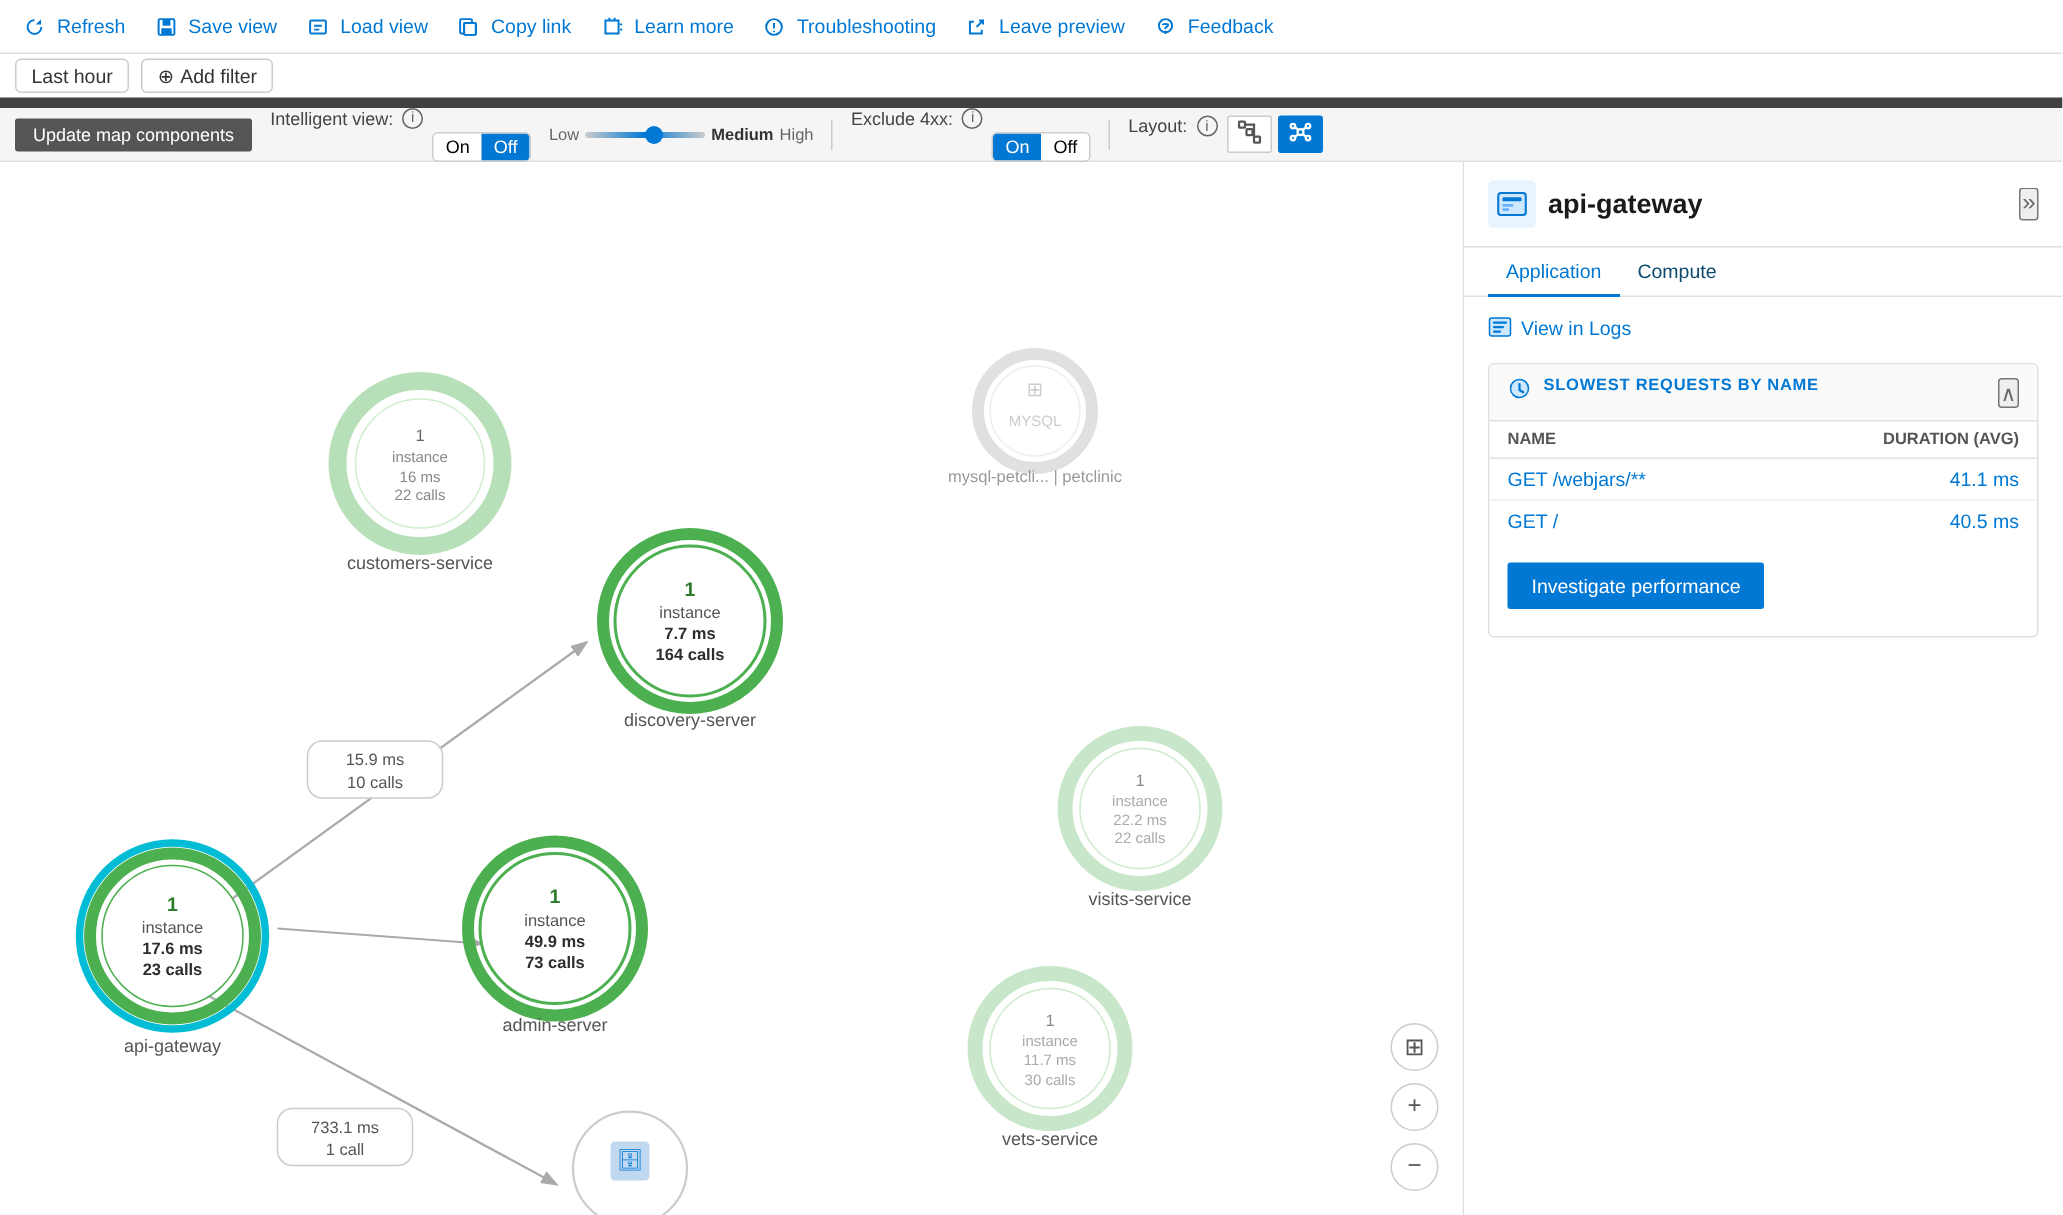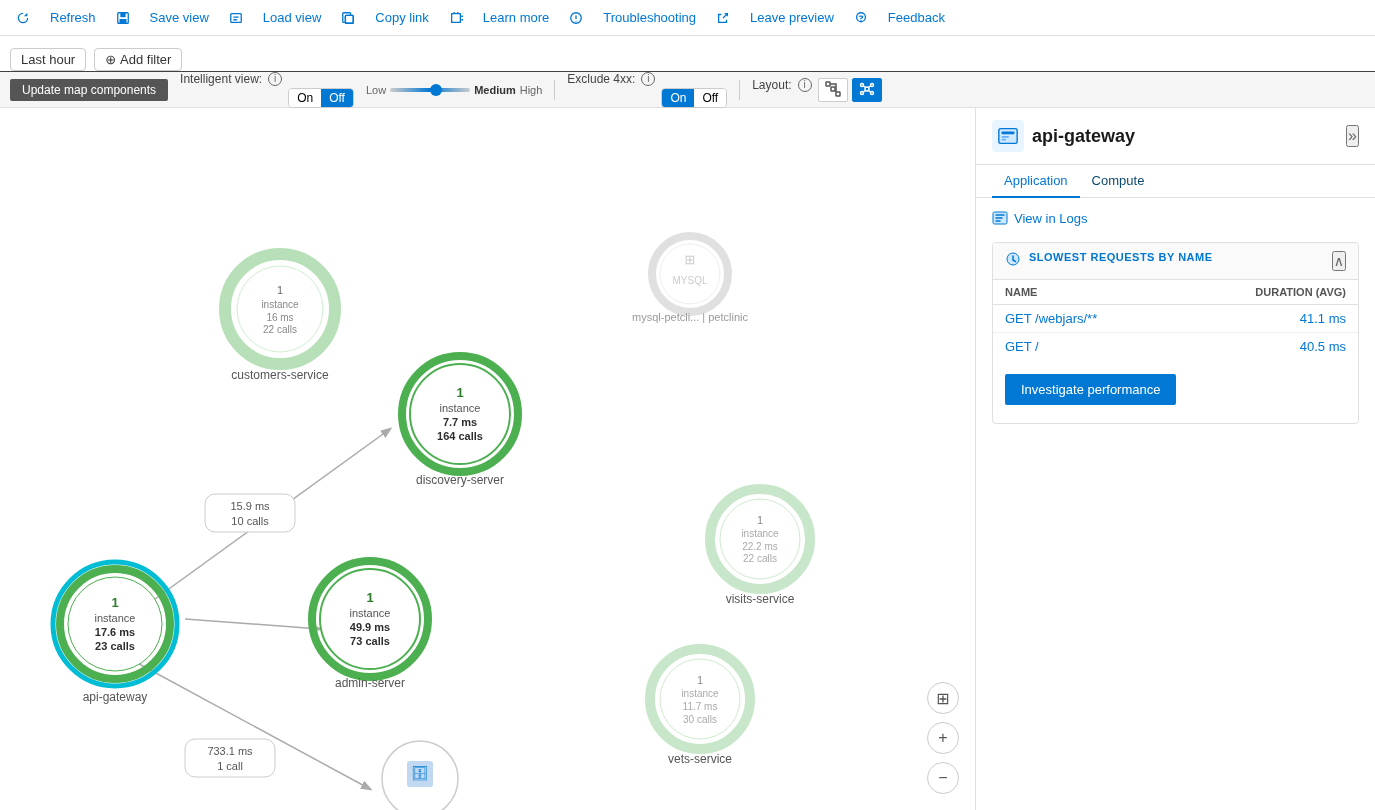--- a/index.html
+++ b/index.html
@@ -5,29 +5,29 @@
     * { box-sizing: border-box; margin: 0; padding: 0; }
     body { font-family: 'Segoe UI', Arial, sans-serif; font-size: 13px; background: #fff; overflow: hidden; width: 1375px; height: 810px; }
 
     
     .toolbar {
       display: flex; align-items: center; gap: 4px;
       height: 36px; padding: 0 8px; border-bottom: 1px solid #e0e0e0;
       background: #fff;
     }
     .toolbar-btn {
-      display: flex; align-items: center; gap: 20px;
+      display: flex; align-items: center; gap: 8px;
       padding: 4px 8px; border: none; background: none;
       color: #0078d4; font-size: 13px; cursor: pointer;
     }
 
     
     .filter-bar {
-      display: flex; align-items: flex-end; gap: 8px;
-      height: 36px; padding: 0 10px; border-bottom: 1px solid #404040;
+      display: flex; align-items: center; gap: 8px;
+      height: 36px; padding: 0 10px; border-bottom: 7px solid #404040;
     }
     .btn-time {
       border: 1px solid #ccc; border-radius: 4px; padding: 3px 10px;
       font-size: 13px; background: #fff; cursor: pointer; color: #333;
     }
     .btn-add-filter {
       display: flex; align-items: center; gap: 4px;
       border: 1px solid #ccc; border-radius: 4px; padding: 3px 10px;
       font-size: 13px; background: #fff; cursor: pointer; color: #333;
     }

